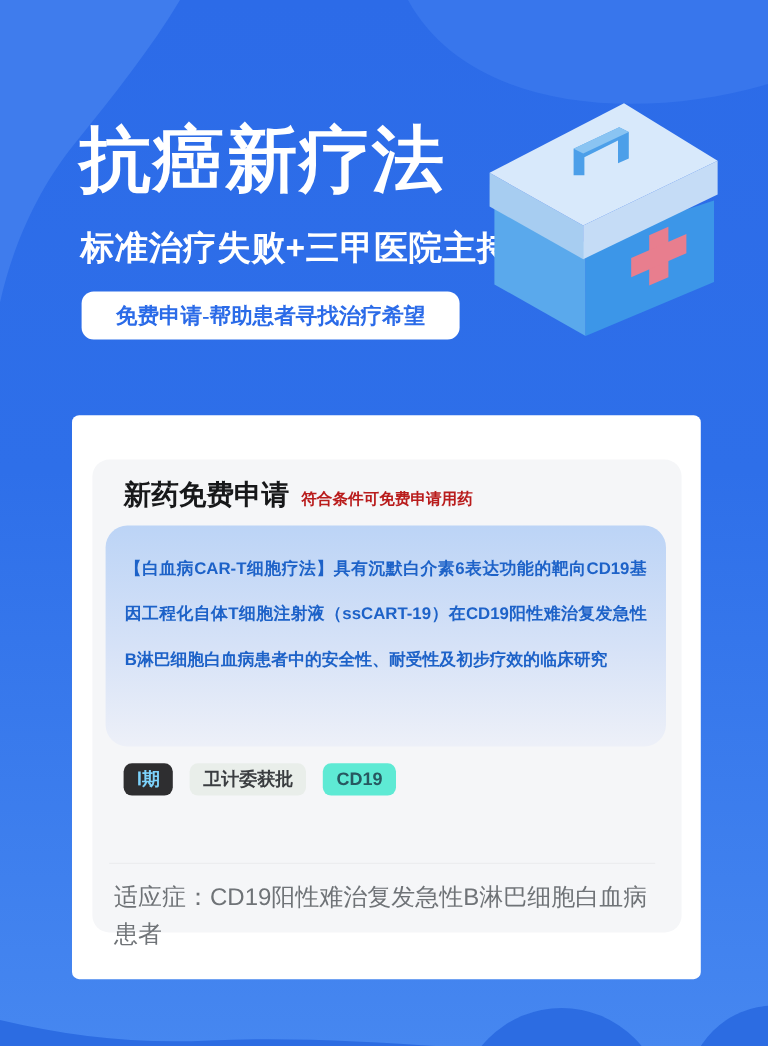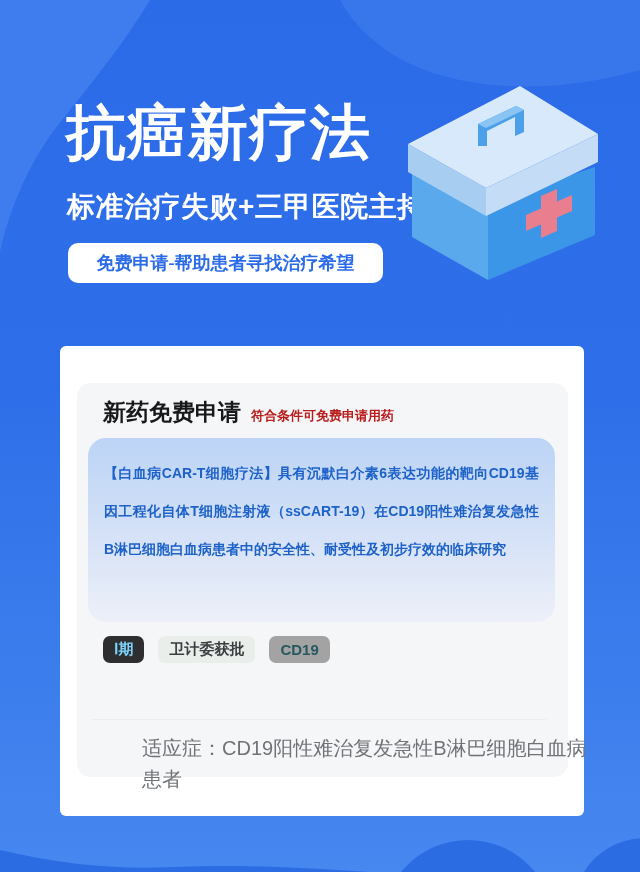--- a/index.html
+++ b/index.html
@@ -34,26 +34,26 @@
   .trial-box{position:absolute;left:11px;top:55px;width:435px;height:152px;
     padding:16px;border-radius:18px;cursor:pointer;
     background:linear-gradient(180deg,#bcd4f6 0%,#d6e2f7 55%,#edf0f8 100%);}
   .trial-text{font-size:14px;font-weight:800;color:#1d62c8;line-height:38px;text-align:justify;}
 
   .tags{position:absolute;left:26px;top:253px;display:flex;gap:14px;align-items:center;}
   .tag{height:27px;display:flex;align-items:center;padding:0 11px;border-radius:7px;
     font-size:15px;font-weight:700;white-space:nowrap;}
   .tag.dark{background:#2e2e30;color:#7dd3fc;}
   .tag.light{background:#e9eeea;color:#3a3d40;}
-  .tag.teal{background:#a3a3a3;color:#275860;}
+  .tag.teal{background:#5eead4;color:#275860;}
 
   .drug-name{position:absolute;left:26px;top:300px;font-size:21px;font-weight:800;color:#36393c;}
   .divider{position:absolute;left:14px;top:336px;width:455px;height:1px;background:#ecedef;}
   .indication{position:absolute;left:18px;top:350px;width:462px;
-    font-size:20px;color:#6f7377;line-height:31px;margin-left:47px;}
+    font-size:20px;color:#6f7377;line-height:31px;}
 </style>
 </head>
 <body>
 
 <div class="page">
 
   <svg class="deco top-left" width="260" height="260" viewBox="0 0 260 260">
     <path d="M0,0 L150,0 C126,40 96,78 62,120 C36,152 12,198 0,252 Z" fill="#3f7ced"></path>
   </svg>
   <svg class="deco top-right" width="310" height="110" viewBox="0 0 310 110">

